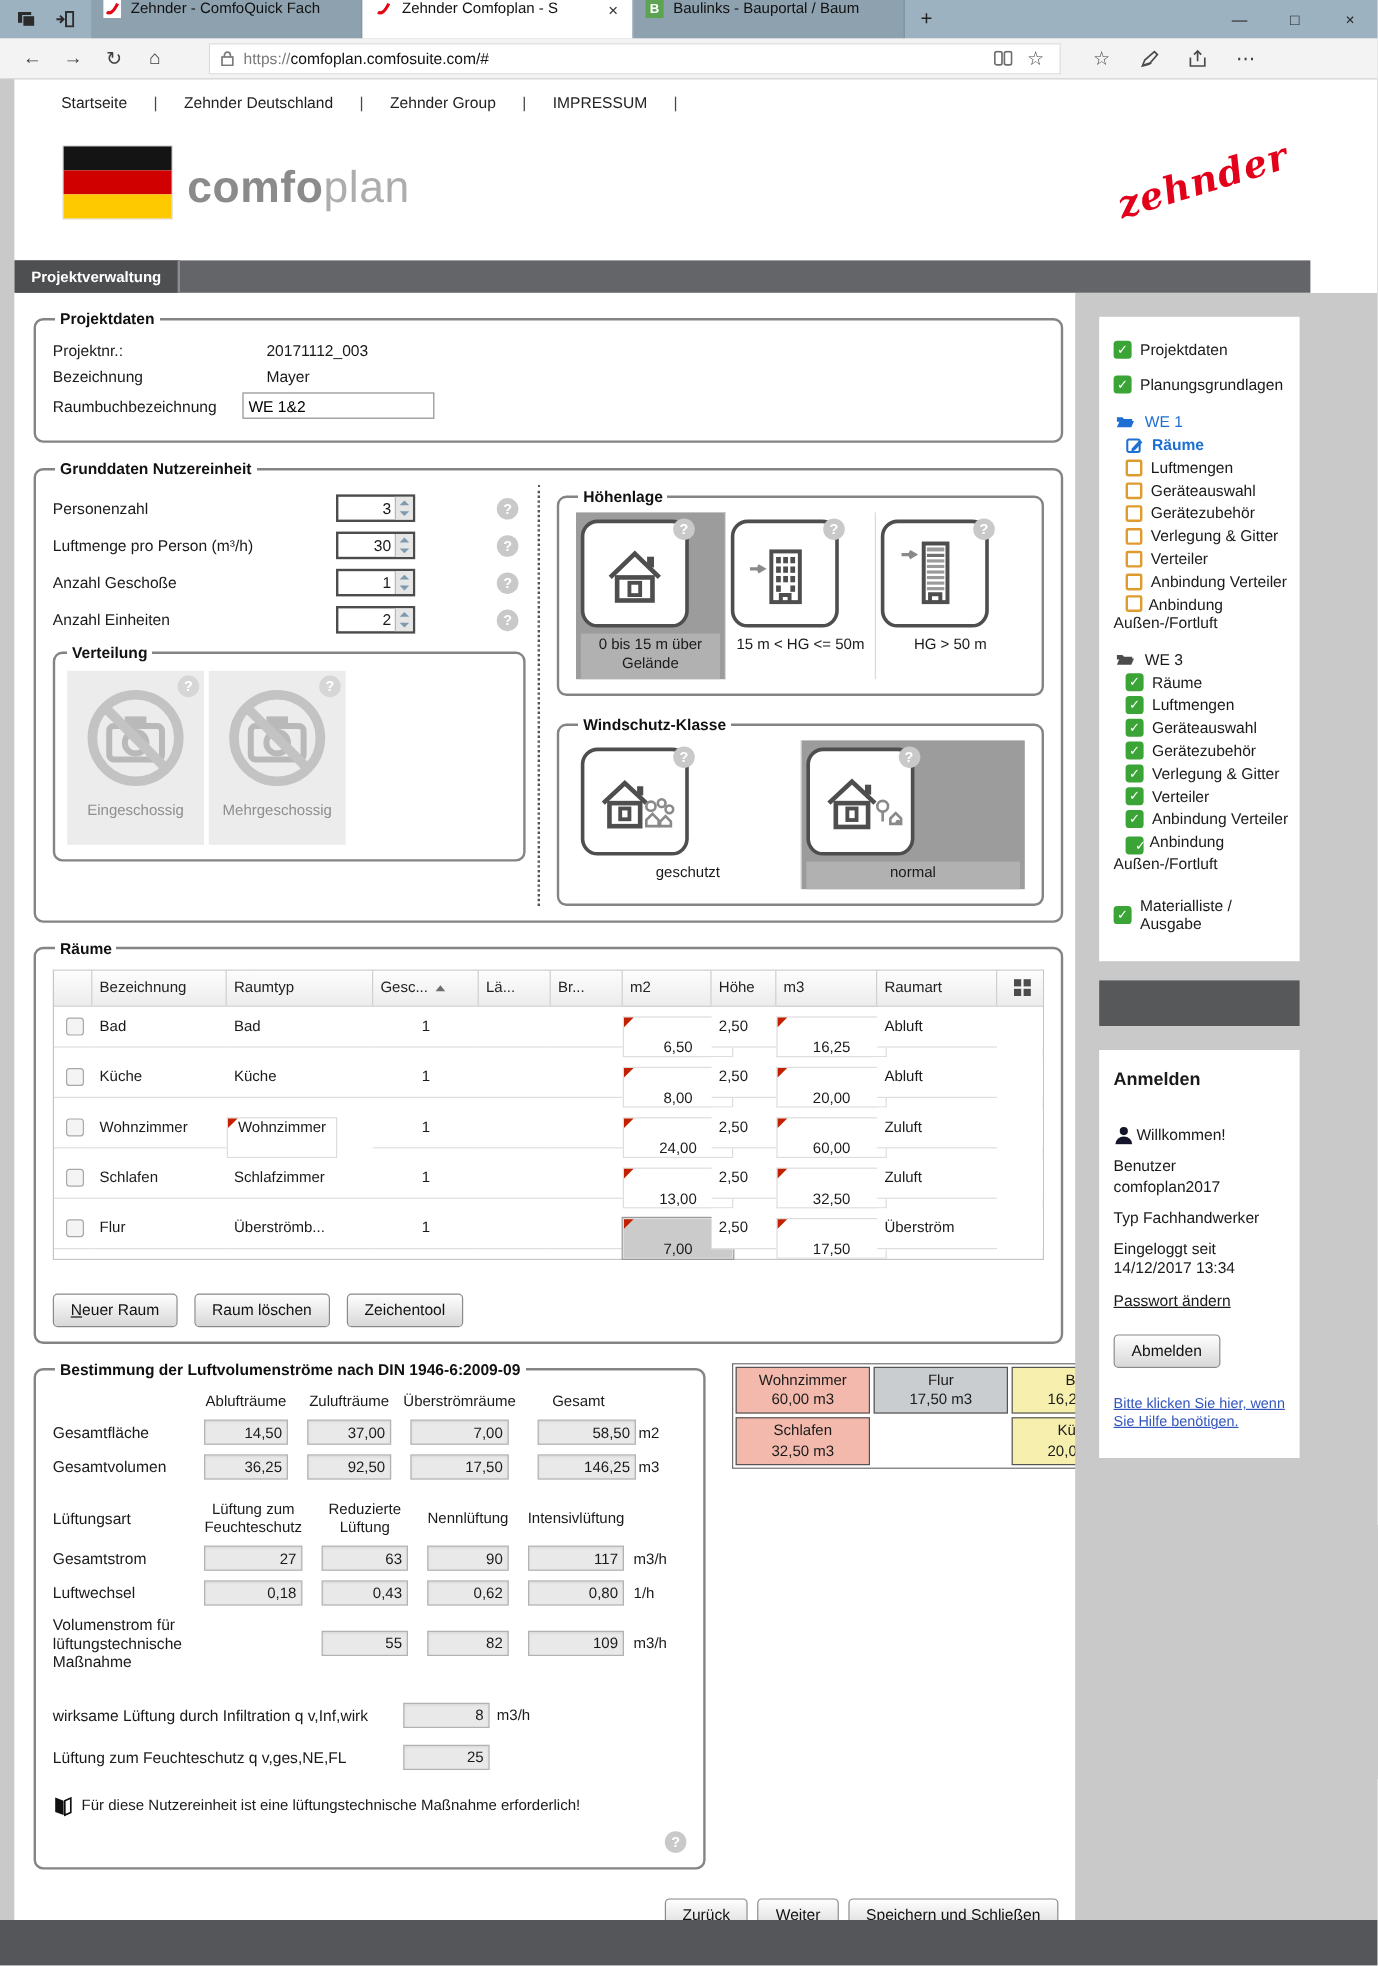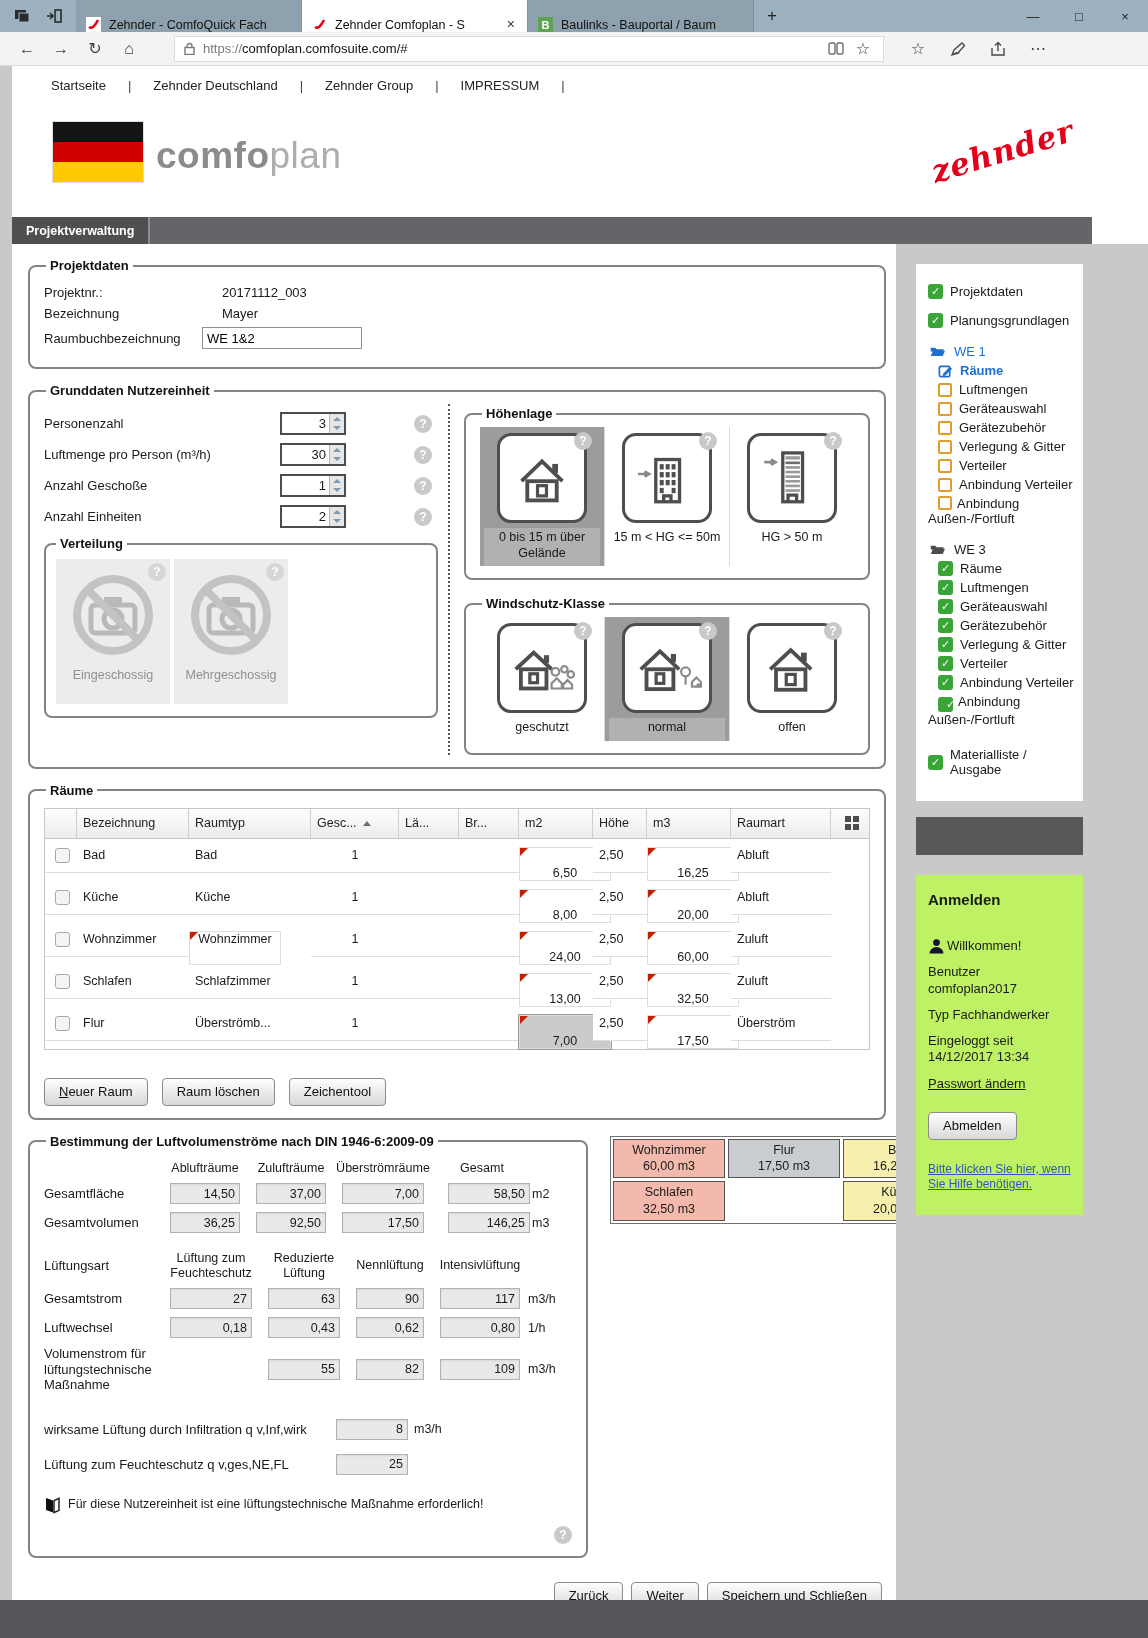--- a/index.html
+++ b/index.html
@@ -6,21 +6,21 @@
   html,body { width:1148px; height:1638px; }
   body {
     font-family: "Liberation Sans", "DejaVu Sans", sans-serif;
     font-size: 13px; color:#1a1a1a; background:#c9c9c9;
     display:flex; flex-direction:column; overflow:hidden;
   }
 
   
   .tabbar { height:32px; background:#9db2c1; display:flex; align-items:stretch; flex:0 0 auto; }
   .chrome-left { display:flex; align-items:center; gap:16px; padding:0 14px; }
-  .tab { width:226px; display:flex; align-items:flex-end; gap:8px; padding:0 10px;
+  .tab { width:226px; display:flex; align-items:flex-start; gap:8px; padding:0 10px;
          font-size:12.5px; color:#111; background:#8da1af; border-right:1px solid #7e93a1;
          white-space:nowrap; overflow:hidden; }
   .tab.active { background:#fff; }
   .tab .tab-label { flex:1; overflow:hidden; white-space:nowrap; }
   .tab-close { color:#333; font-size:14px; padding:0 2px; }
   .newtab { width:36px; display:flex; align-items:center; justify-content:center; font-size:17px; color:#222; }
   .winbtns { margin-left:auto; display:flex; }
   .winbtn { width:46px; display:flex; align-items:center; justify-content:center; font-size:13px; color:#222; }
   .favicon-b { width:15px; height:15px; background:#5ca352; color:#fff; font-weight:bold;
                font-size:11px; display:flex; align-items:center; justify-content:center; flex:0 0 auto; }
@@ -89,21 +89,21 @@
           font-size:12px; display:inline-flex; align-items:center; justify-content:center; flex:0 0 auto; }
   .help::before { content:"?"; }
   .gd-row .help { margin-left:auto; margin-right:6px; }
 
   .vert-tiles { display:flex; gap:4px; padding:4px 2px; }
   .vtile { width:114px; background:#ececec; text-align:center; padding-bottom:22px; position:relative; color:#8f8f8f; font-size:12.5px; }
   .vtile .help { position:absolute; top:4px; right:4px; background:#d6d6d6; }
   .vtile svg { margin:6px 0 0; }
 
   .optrow { display:flex; }
-  .opt { flex:1; display:flex; flex-direction:column; align-items:center; padding:6px 4px 0; position:relative; border-right:1px solid #d9d9d9; }
+  .opt { flex:1; display:flex; flex-direction:column; padding:6px 4px 0; position:relative; border-right:1px solid #d9d9d9; }
   .opt:last-child { border-right:none; }
   .opt .tile { width:90px; height:90px; border:3px solid #4e4e4e; border-radius:14px; background:#fff;
                display:flex; align-items:center; justify-content:center; position:relative; }
   .opt .tile .help { position:absolute; top:-4px; right:-8px; }
   .opt .cap { margin-top:5px; font-size:12.5px; text-align:center; width:100%; padding:2px 0 5px; line-height:1.25; }
   .opt.selected { background:#9c9c9c; }
   .opt.selected .cap { background:#b1b1b1; }
 
   
   .tbl { border:1px solid #c6c6c6; margin-top:4px; font-size:12.5px; }
@@ -165,21 +165,21 @@
   .we-title.blue { color:#1d6fd1; }
   .sb-sub { margin-left:10px; }
   .sb-sub.blue { color:#1d6fd1; font-weight:bold; }
   .sb-item.block { display:block; text-indent:10px; }
   .sb-item.block .obox, .sb-item.block .chk { display:inline-flex; vertical-align:-2px; margin-right:5px; }
   .sb-item.block .obox { display:inline-block; vertical-align:-2px; }
   .edit-ic { width:15px; height:15px; flex:0 0 auto; }
   .mat { margin-top:20px; }
 
   .sb-darkbar { width:167px; height:38px; background:#57585a; margin:16px 0 20px; }
-  .login { width:167px; background:#bef264; padding:16px 12px 22px; }
+  .login { width:167px; background:#ffffff; padding:16px 12px 22px; }
   .login h3 { font-size:15px; margin-bottom:30px; }
   .login .row { margin:10px 0; line-height:1.25; }
   .welcome { display:flex; align-items:center; gap:2px; }
   .link { text-decoration:underline; color:#1a1a1a; }
   .login .btn { margin-top:10px; }
   .help-link { display:block; margin-top:22px; font-size:12px; color:#3355bb; text-decoration:underline; line-height:1.3; }
 
   .footer { height:38px; background:#55565a; flex:0 0 auto; }
 </style>
 </head>
@@ -489,32 +489,20 @@
                       <g fill="none" stroke="#8a8a8a" stroke-width="3.4">
                         <circle cx="84" cy="56" r="7"></circle>
                             <line x1="84" y1="63" x2="84" y2="76"></line>
                         <path d="M94 72 l7 -7 7 7 v7 h-14 z"></path>
                             <circle cx="104" cy="77" r="1.6"></circle>
                       </g>
                     </svg>
                   </div>
                   <div class="cap">normal</div>
                 </div>
-                <div class="opt">
-                  <div class="tile">
-                        <span class="help"></span>
-                    <svg width="64" height="64" viewBox="0 0 100 100">
-                      <path d="M16 52 L48 22 L80 52" fill="none" stroke="#4e4e4e" stroke-width="6"></path>
-                      <rect x="64" y="26" width="9" height="14" fill="#4e4e4e"></rect>
-                      <rect x="25" y="52" width="46" height="32" fill="none" stroke="#4e4e4e" stroke-width="6"></rect>
-                      <rect x="41" y="60" width="14" height="16" fill="none" stroke="#4e4e4e" stroke-width="5"></rect>
-                    </svg>
-                  </div>
-                  <div class="cap">offen</div>
-                </div>
               </div>
             </fieldset>
           </div>
         </div>
       </fieldset>
 
       <fieldset>
         <legend>Räume</legend>
         <div class="tbl">
           <div class="tr thead">

